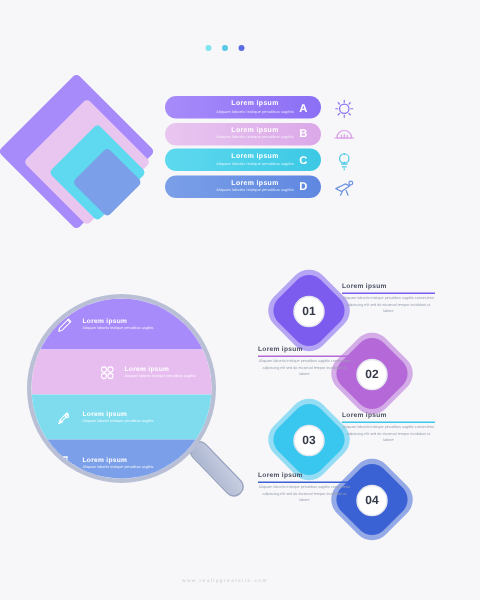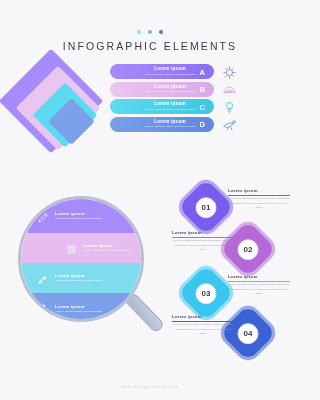--- a/index.html
+++ b/index.html
@@ -116,21 +116,20 @@
 </style>
 </head>
 <body>
 
 <div class="header">
   <div class="dots">
     <span class="dot" style="background: rgb(127, 227, 240);"></span>
     <span class="dot" style="background: rgb(87, 199, 232);"></span>
     <span class="dot" style="background: rgb(91, 110, 225);"></span>
   </div>
-  <div class="page-title">INFOGRAPHIC ELEMENTS</div>
 </div>
 
 <div class="chev-wrap">
   <div id="chev-arrows">
       <div class="chev-arrow" style="width: 74px; height: 74px; left: 0px; top: 6px; background: rgb(167, 139, 250); z-index: 1;"></div>
       <div class="chev-arrow" style="width: 60px; height: 60px; left: 14px; top: 20px; background: rgb(233, 198, 240); z-index: 2;"></div>
       <div class="chev-arrow" style="width: 46px; height: 46px; left: 28px; top: 34px; background: rgb(94, 217, 239); z-index: 3;"></div>
       <div class="chev-arrow" style="width: 33px; height: 33px; left: 41px; top: 47px; background: rgb(123, 159, 232); z-index: 4;"></div>
     </div>
   <div id="chev-bars">

